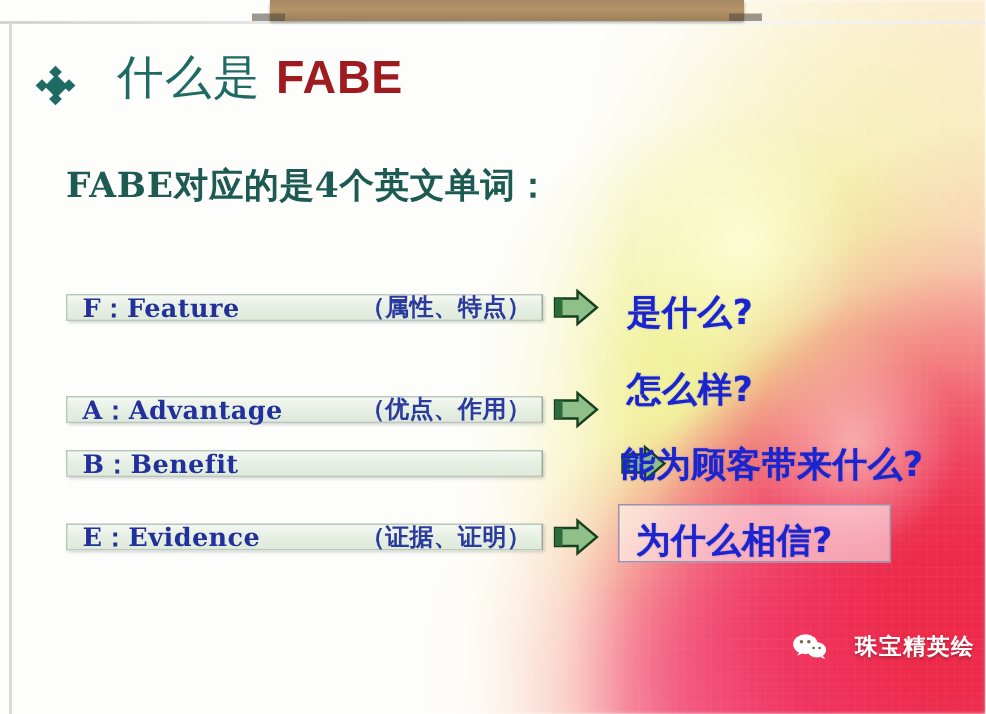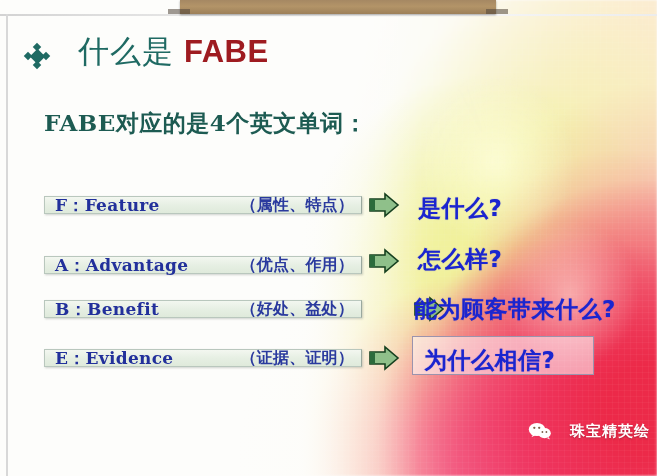--- a/index.html
+++ b/index.html
@@ -148,21 +148,21 @@
   
   .rows { position: absolute; left: 0; top: 0; }
   .row {
     position: absolute;
     left: 44px;
     display: flex;
     align-items: center;
     height: 34px;
   }
   .row.r0 { top: 188px; }
-  .row.r1 { top: 240px; align-items: flex-end; }
+  .row.r1 { top: 256px; }
   .row.r2 { top: 292px; gap: 45px; }
   .row.r3 { top: 341px; }
 
   .term-box {
     box-sizing: border-box;
     width: 318px;
     height: 18px;
     background: linear-gradient(to bottom, #f3f7f0 0%, #e6efe3 52%, #dfeadb 100%);
     border: 1px solid #b9c7bd;
     border-right-color: #9aa89e;
@@ -305,21 +305,20 @@
           <rect x="2" y="7" width="5" height="12" fill="#2c6b3c"></rect>
         </svg>
       </span>
     </div>
 
     <div class="row r2">
       <div class="term-box">
         <span class="term-left">
           <span>B：</span><span>Benefit</span>
         </span>
-        <span class="term-right">（好处、益处）</span>
       </div>
       <span class="arrow">
         <svg width="32" height="26" viewBox="0 0 32 26">
           <path d="M2,7 L17,7 L17,2 L30,13 L17,24 L17,19 L2,19 Z" fill="#8fc08a" stroke="#16401f" stroke-width="1.6" stroke-linejoin="miter"></path>
           <rect x="2" y="7" width="5" height="12" fill="#2c6b3c"></rect>
         </svg>
       </span>
     </div>
 
     <div class="row r3">

